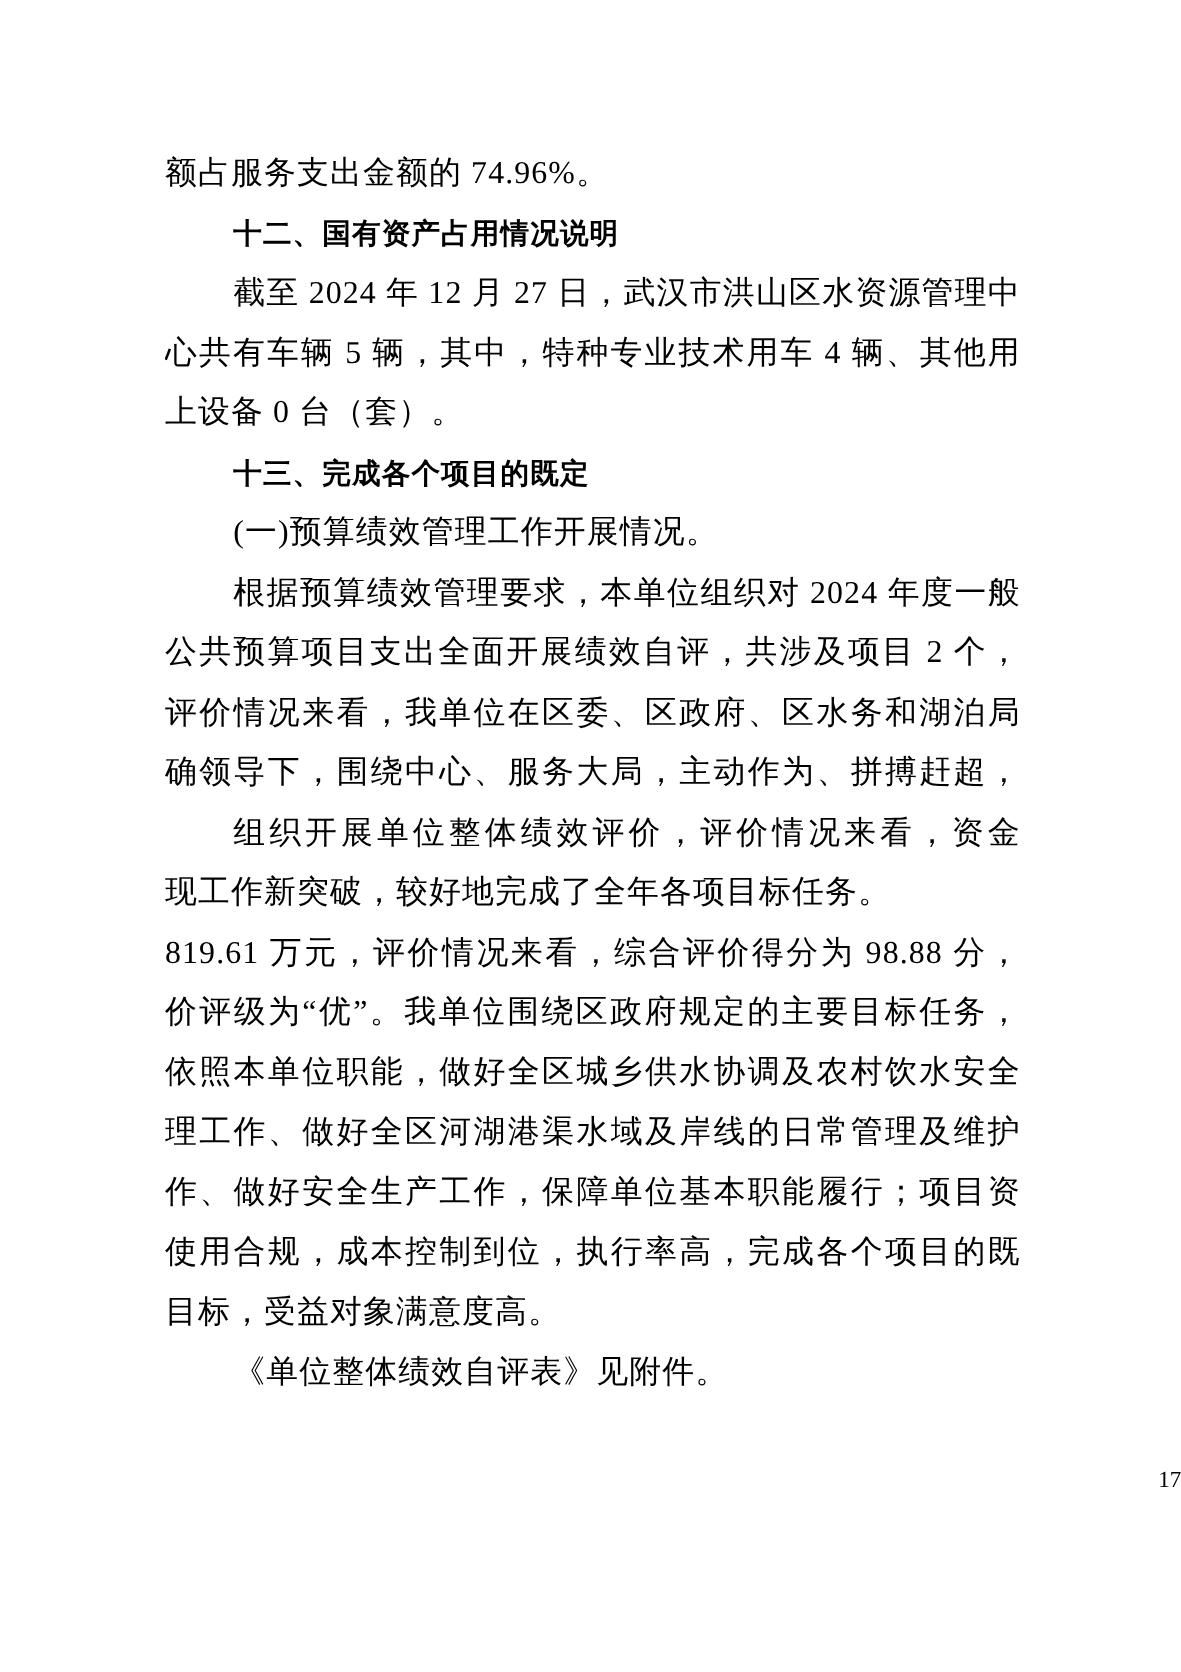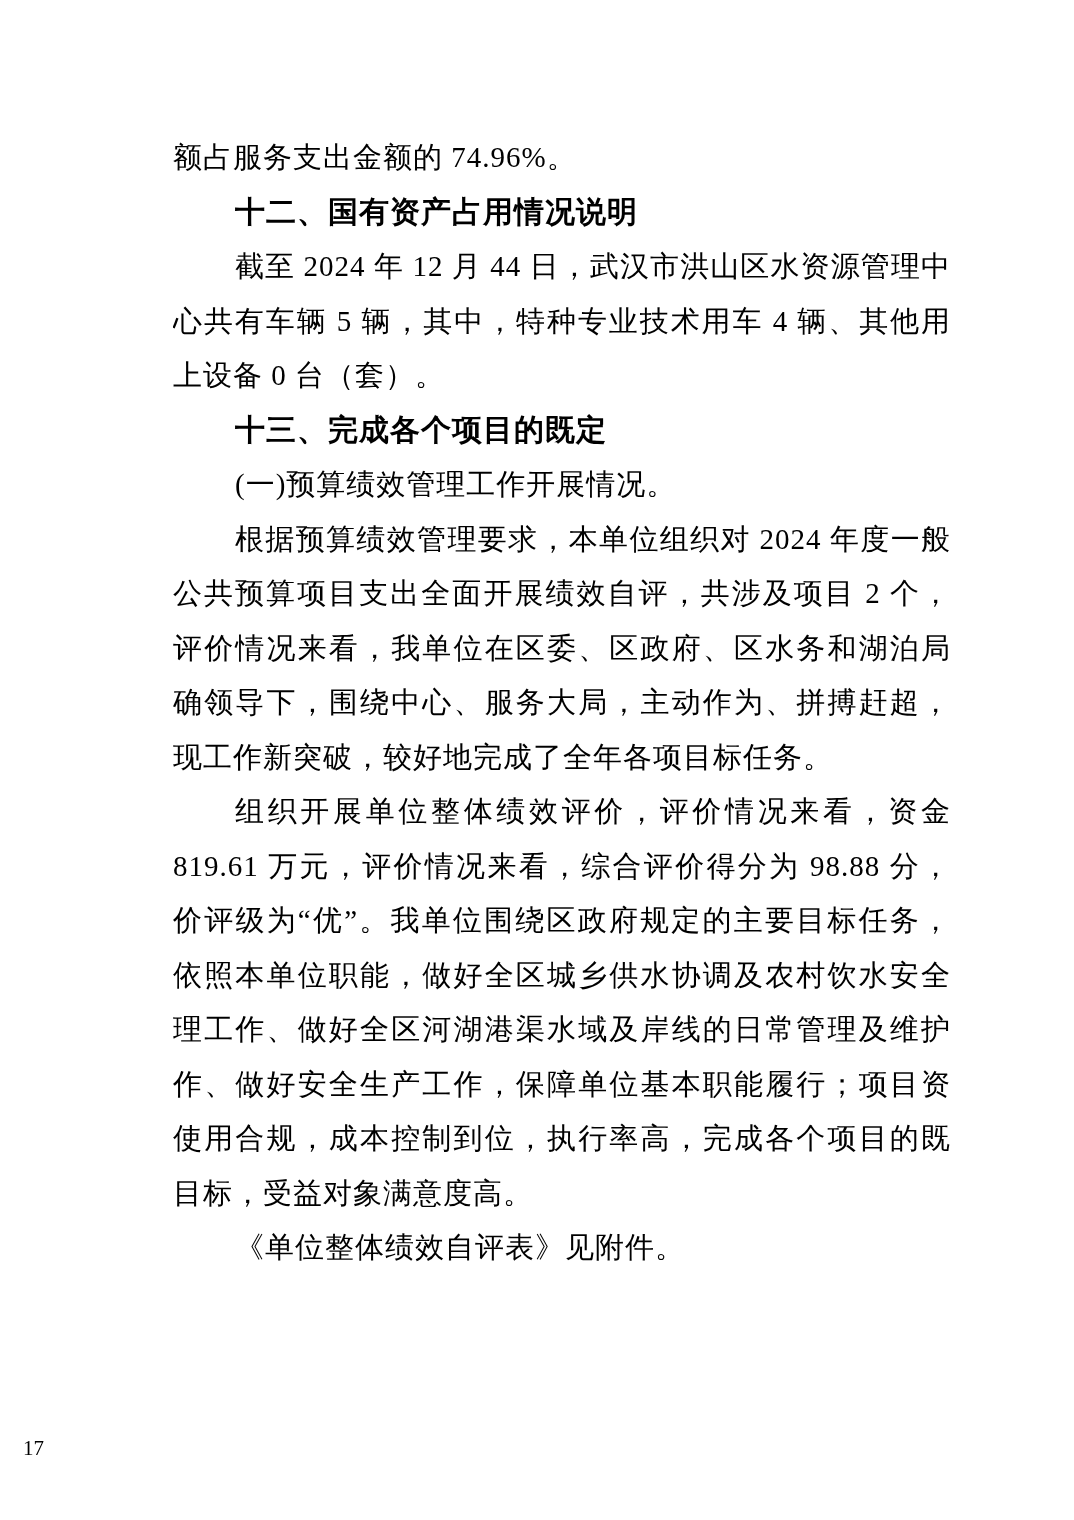--- a/index.html
+++ b/index.html
@@ -12,21 +12,20 @@
     position: relative;
     background: #ffffff;
     color: #000000;
     font-family: "Liberation Serif", serif;
     overflow: hidden;
   }
   .page {
     position: absolute;
     inset: 0;
     background: #ffffff;
-    margin-left: 23px;
   }
   .content {
     position: absolute;
     left: 150px;
     top: 130px;
     width: 778px;
   }
   .line {
     height: 54.5px;
     line-height: 54.5px;
@@ -39,50 +38,50 @@
     text-align: justify;
     text-align-last: justify;
     text-justify: inter-character;
   }
   .line.indent {
     text-indent: 62px;
   }
   .line.heading {
     font-weight: bold;
     font-family: "Liberation Sans", sans-serif;
-    font-size: 30px;
+    font-size: 26px;
   }
   .page-number {
     position: absolute;
-    top: 1436px;
+    top: 1333px;
     left: 0;
     width: 100%;
-    text-align: left;
+    text-align: right;
     font-size: 21px;
     font-family: "Liberation Serif", serif;
   }
 </style>
 </head>
 <body>
 
 <div class="page">
   <div class="content">
     <div class="line">额占服务支出金额的 74.96%。</div>
     <div class="line heading indent">十二、国有资产占用情况说明</div>
-    <div class="line indent fill">截至 2024 年 12 月 44 日，武汉市洪山区水资源管理中</div>
+    <div class="line indent fill">截至 2024 年 12 月 27 日，武汉市洪山区水资源管理中</div>
     <div class="line fill">心共有车辆 5 辆，其中，特种专业技术用车 4 辆、其他用车</div>
     <div class="line">上设备 0 台（套）。</div>
     <div class="line heading indent">十三、完成各个项目的既定</div>
     <div class="line indent">(一)预算绩效管理工作开展情况。</div>
     <div class="line indent fill">根据预算绩效管理要求，本单位组织对 2024 年度一般</div>
     <div class="line fill">公共预算项目支出全面开展绩效自评，共涉及项目 2 个， 资</div>
     <div class="line fill">评价情况来看，我单位在区委、区政府、区水务和湖泊局正</div>
     <div class="line fill">确领导下，围绕中心、服务大局，主动作为、拼搏赶超，实</div>
+    <div class="line indent fill">组织开展单位整体绩效评价，评价情况来看，资金</div>
     <div class="line">现工作新突破，较好地完成了全年各项目标任务。</div>
-    <div class="line indent fill">组织开展单位整体绩效评价，评价情况来看，资金</div>
     <div class="line fill">819.61 万元，评价情况来看，综合评价得分为 98.88 分，评</div>
     <div class="line fill">价评级为“优”。我单位围绕区政府规定的主要目标任务，</div>
     <div class="line fill">依照本单位职能，做好全区城乡供水协调及农村饮水安全管</div>
     <div class="line fill">理工作、做好全区河湖港渠水域及岸线的日常管理及维护工</div>
     <div class="line fill">作、做好安全生产工作，保障单位基本职能履行；项目资金</div>
     <div class="line fill">使用合规，成本控制到位，执行率高，完成各个项目的既定</div>
     <div class="line">目标，受益对象满意度高。</div>
     <div class="line indent">《单位整体绩效自评表》见附件。</div>
   </div>
   <div class="page-number">17</div>

